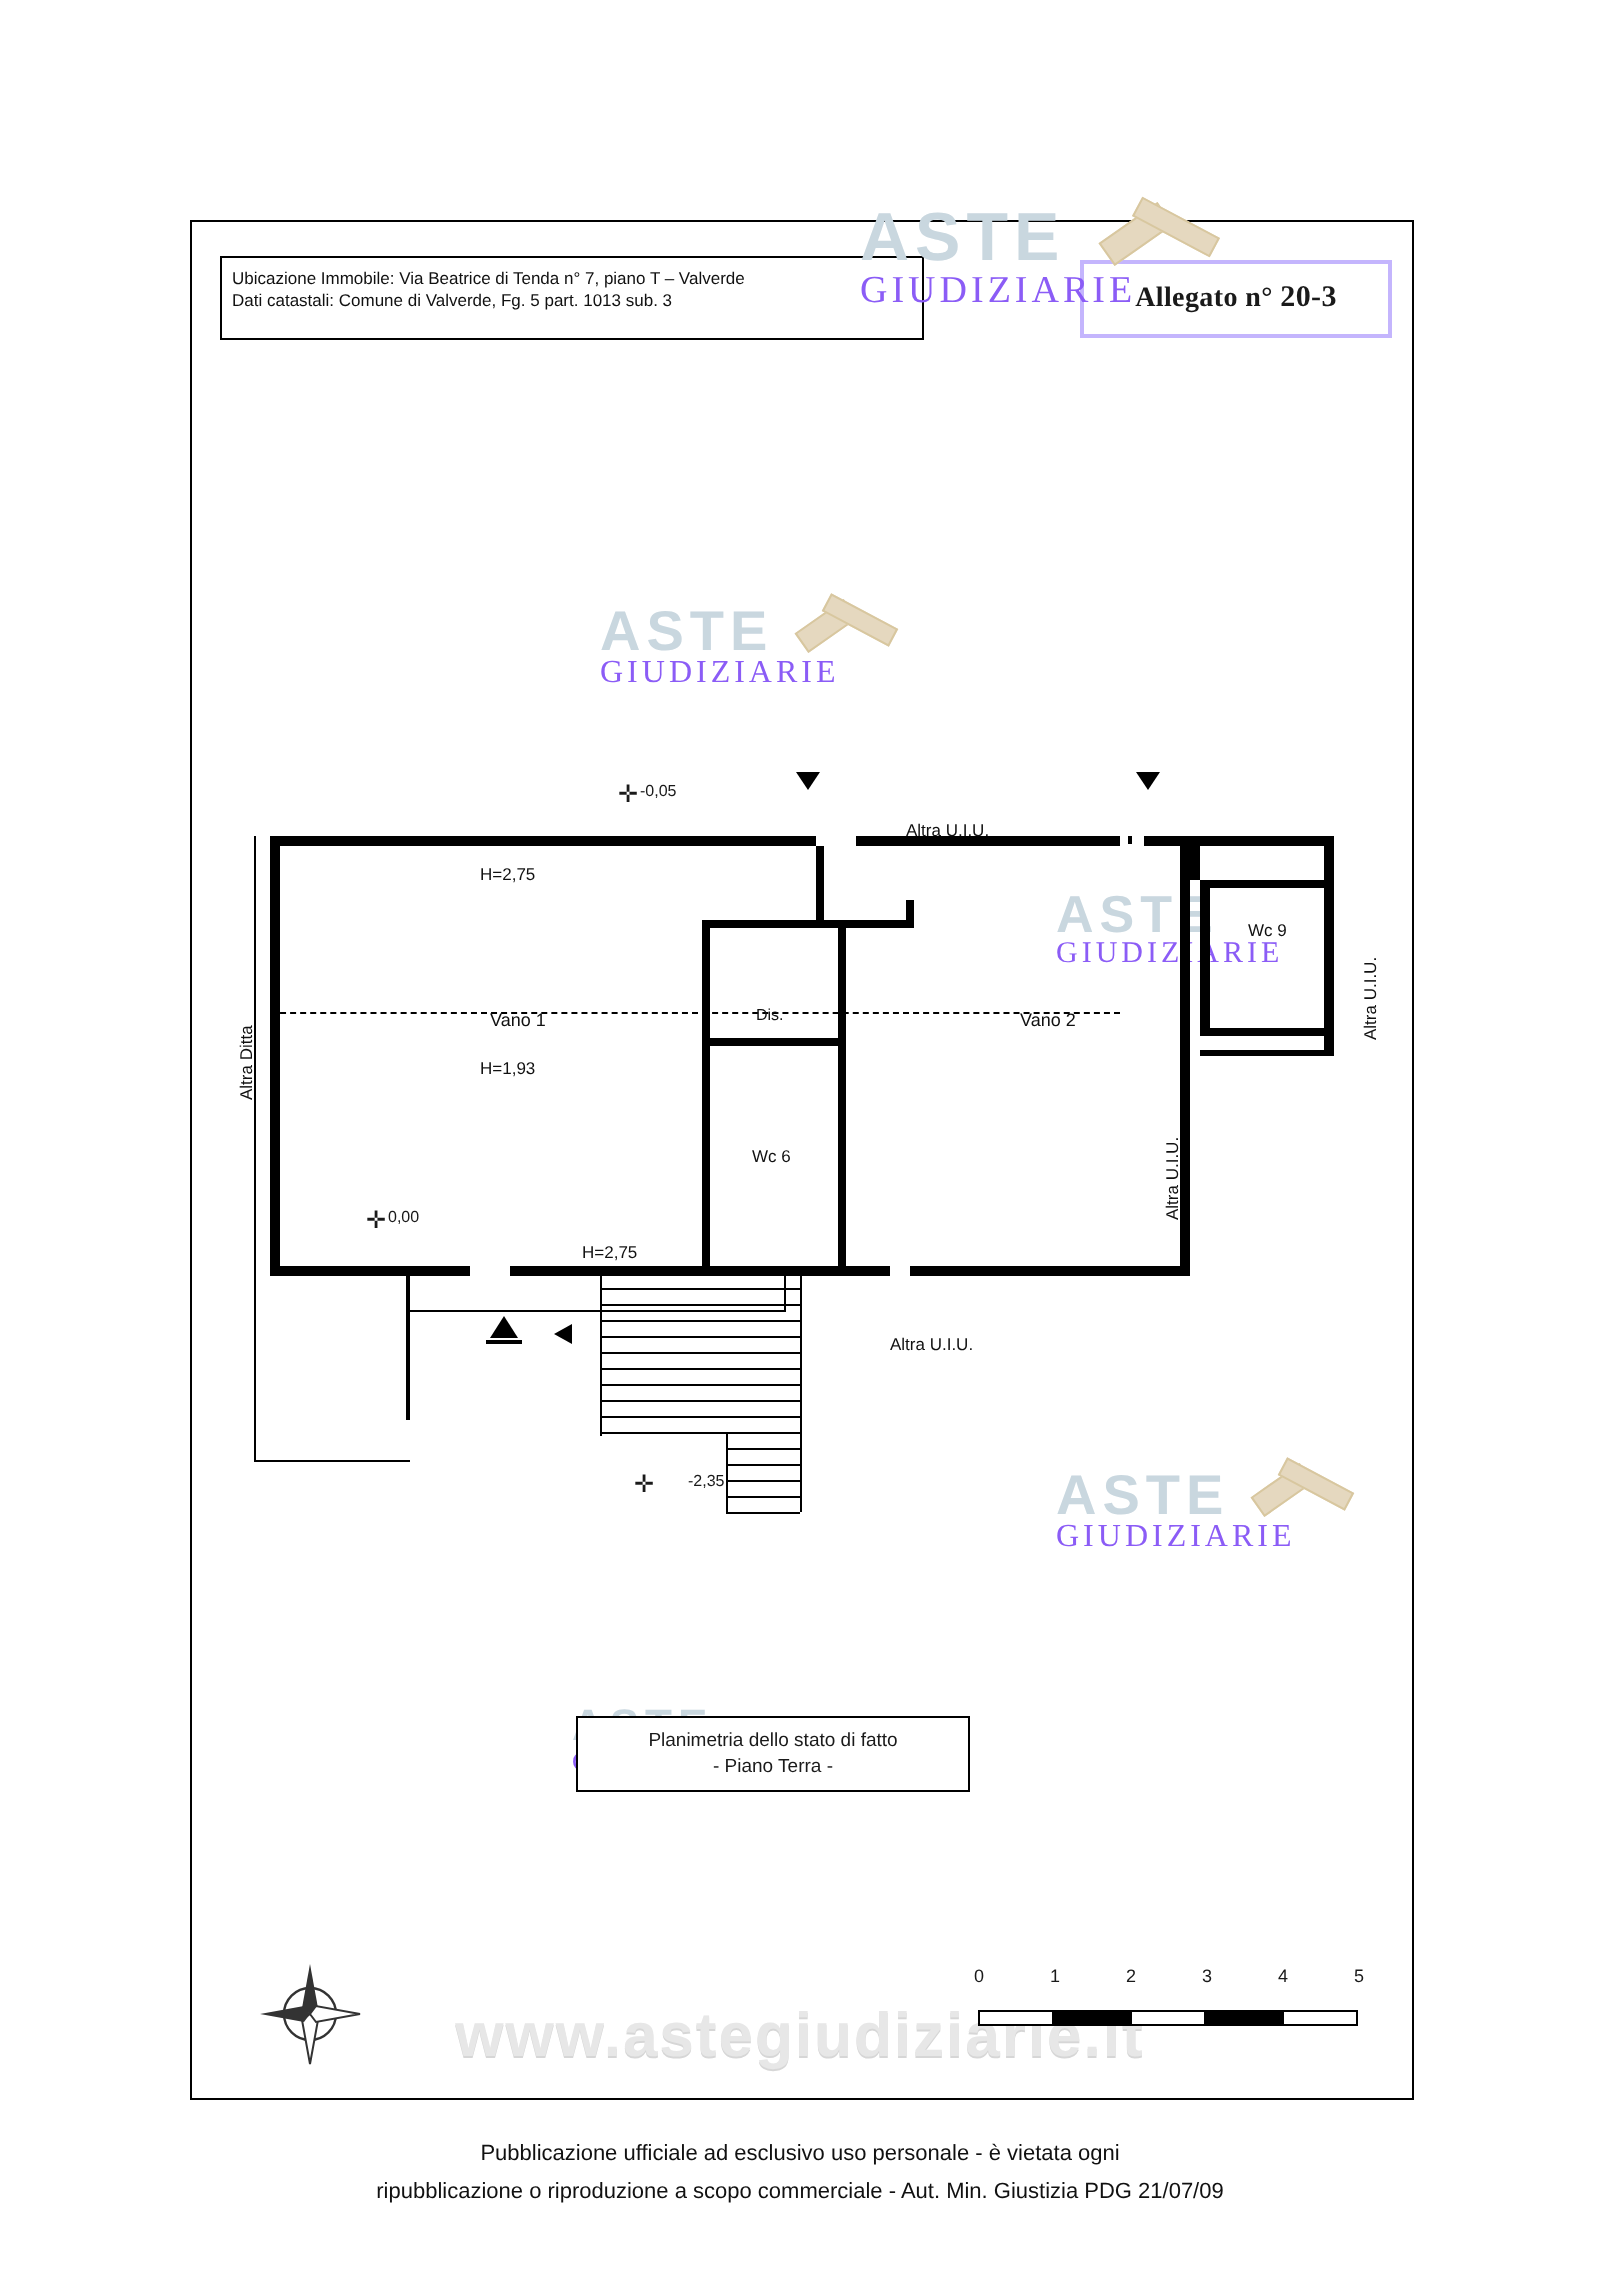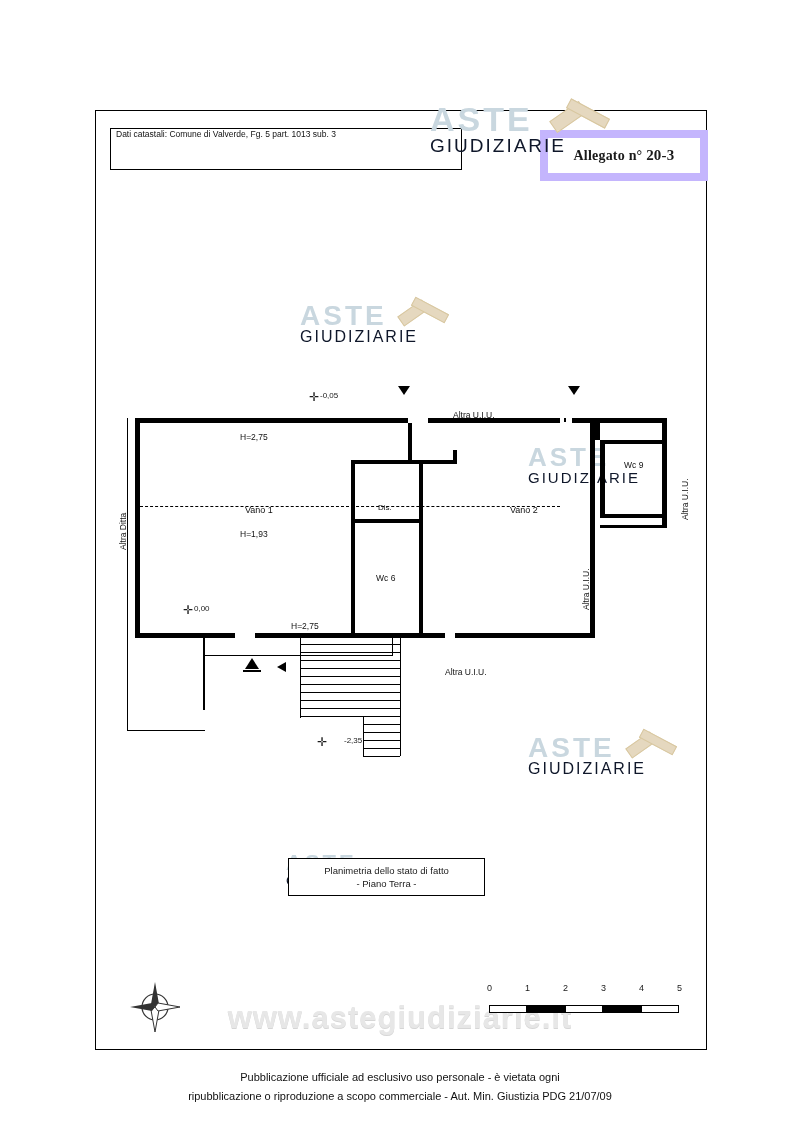--- a/index.html
+++ b/index.html
@@ -6,29 +6,29 @@
   body{width:800px;height:1139px;position:relative;font-family:"Liberation Sans",sans-serif;color:#1a1a1a;overflow:hidden;}
 
   
   .page-frame{position:absolute;left:95px;top:110px;width:610px;height:938px;border:1px solid #000;background:transparent;}
 
   
   .header-info{position:absolute;left:110px;top:128px;width:350px;height:40px;border:1px solid #000;background:#fff;}
   .header-info .line{font-size:8.5px;line-height:11px;padding-left:5px;color:#111;white-space:nowrap;}
   .header-info .line.first{padding-top:5px;}
 
-  .allegato-box{position:absolute;left:540px;top:130px;width:152px;height:35px;border:8px solid #c4b5fd;background:#fff;
+  .allegato-box{position:absolute;left:540px;top:130px;width:152px;height:35px;border:2px solid #c4b5fd;background:#fff;
         display:flex;align-items:center;justify-content:center;}
   .allegato-box span{font-family:"Liberation Serif",serif;font-size:14px;font-weight:bold;letter-spacing:.2px;}
   .allegato-box span .big{font-size:15px;}
 
   
   .wm{position:absolute;pointer-events:none;user-select:none;}
   .wm .aste{font-family:"Liberation Sans",sans-serif;font-weight:bold;letter-spacing:3px;color:#c9d7df;}
-  .wm .giu{font-family:Liberation Sans, sans-serif;color:#0f172a;letter-spacing:2px;}
+  .wm .giu{font-family:Liberation Serif, serif;color:#8b5cf6;letter-spacing:2px;}
   .gavel{position:absolute;}
   .gavel .head{position:absolute;background:#e5d8bf;border:1px solid #d8c79f;transform:rotate(-35deg);}
   .gavel .handle{position:absolute;background:#e5d8bf;border:1px solid #d8c79f;transform:rotate(28deg);}
 
   .wm-url{position:absolute;left:110px;top:1000px;width:580px;text-align:center;font-size:31px;letter-spacing:1px;
      color:#e7e7e7;font-family:"Liberation Sans",sans-serif;font-weight:bold;text-shadow:0 1px 0 #d6d6d6;}
 
   
   .plan{position:absolute;left:95px;top:110px;width:610px;height:938px;}
   .wall{position:absolute;background:#000;}
@@ -56,20 +56,21 @@
   .tri{width:0;height:0;border-left:6px solid transparent;border-right:6px solid transparent;border-top:9px solid #000;position:absolute;}
   .arrowleft{position:absolute;width:0;height:0;border-top:5px solid transparent;border-bottom:5px solid transparent;border-right:9px solid #000;}
   .lev{position:absolute;font-size:8px;}
 </style>
 </head>
 <body>
 
 <div class="page-frame"></div>
 
 <div class="header-info">
+  <div class="line first">Ubicazione Immobile: Via Beatrice di Tenda n° 7, piano T – Valverde</div>
   <div class="line">Dati catastali: Comune di Valverde, Fg. 5 part. 1013 sub. 3</div>
 </div>
 
 <div class="allegato-box">
   <span><span>Allegato n°</span>&nbsp;<span class="big">20-3</span></span>
 </div>
 
 <div class="wm" style="left:430px;top:100px;">
   <div class="aste" style="font-size:34px;">ASTE</div>
   <div class="giu" style="font-size:19px;margin-top:-4px;">GIUDIZIARIE</div>

